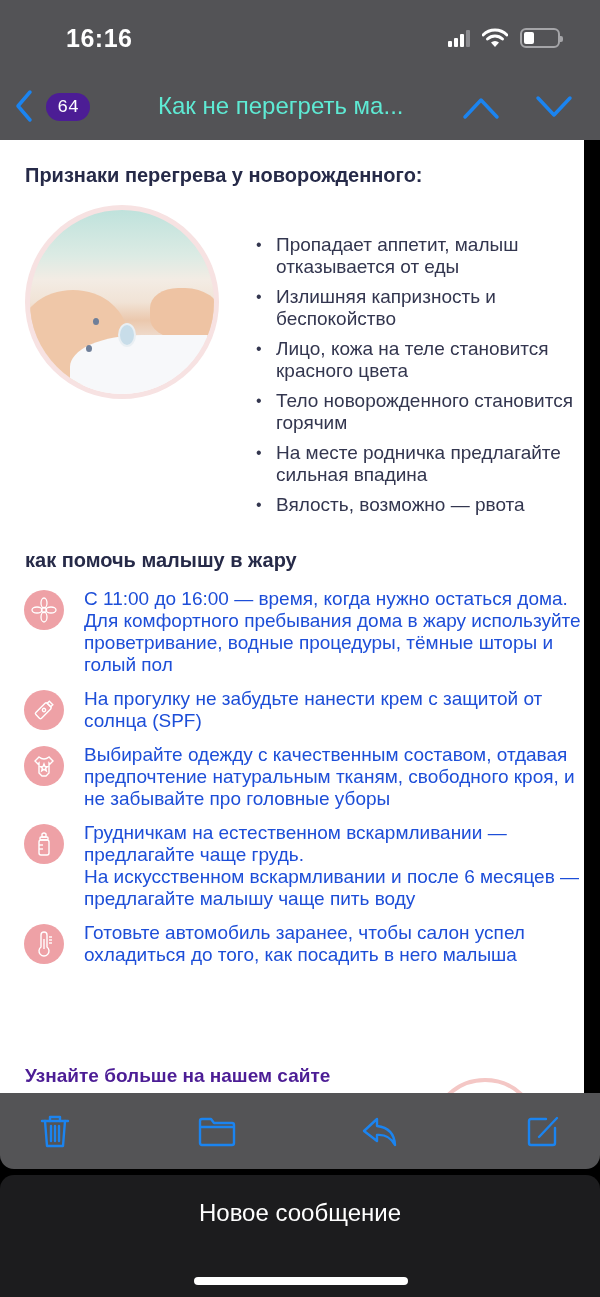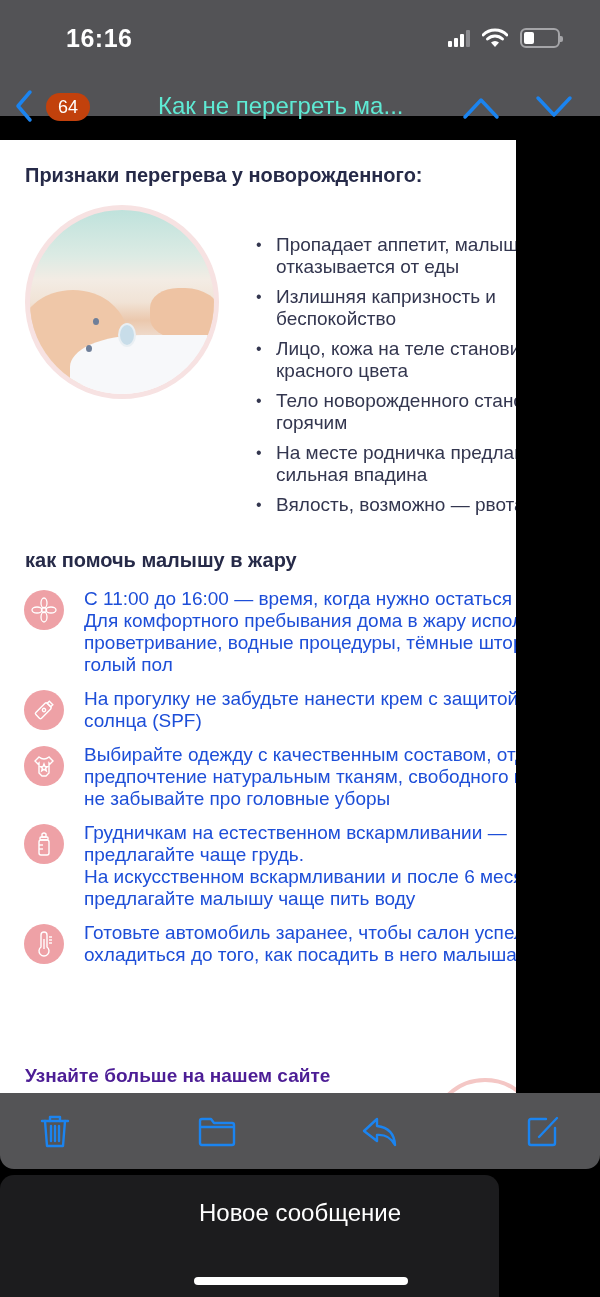--- a/index.html
+++ b/index.html
@@ -1,36 +1,36 @@
 <!DOCTYPE html>
 <html><head>
 <meta charset="utf-8">
 <style>
   * { box-sizing: border-box; margin: 0; padding: 0; }
   html, body { width: 600px; height: 1297px; overflow: hidden; background: #000; }
   body { position: relative; font-family: "Liberation Sans", sans-serif; }
 
-  .topbar { position: absolute; left: 0; top: 0; width: 600px; height: 116px; background: #535356; }
+  .topbar { position: absolute; left: 0; top: 0; width: 600px; height: 140px; background: #535356; }
   .status-time { position: absolute; left: 66px; top: 24px; font-size: 25px; font-weight: bold; color: #fff; letter-spacing: 0.5px; }
   .status-icons { position: absolute; right: 40px; top: 28px; display: flex; align-items: center; gap: 12px; }
   .signal { display: flex; align-items: flex-end; gap: 2px; height: 18px; }
   .signal span { width: 4px; background: #fff; border-radius: 1px; }
   .signal span.dim { background: #8a8a8e; }
   .battery { width: 40px; height: 20px; border: 2px solid #a5a5a8; border-radius: 6px; position: relative; padding: 2px; }
   .battery .lvl { width: 10px; height: 100%; background: #fff; border-radius: 2px; }
   .battery .nub { position: absolute; right: -5px; top: 6px; width: 3px; height: 6px; background: #a5a5a8; border-radius: 0 2px 2px 0; }
 
   .nav { position: absolute; left: 0; top: 84px; width: 600px; height: 46px; }
   .back-btn { position: absolute; left: 12px; top: 4px; width: 24px; height: 36px; }
-  .badge { position: absolute; left: 46px; top: 9px; height: 28px; min-width: 44px; padding: 0 10px; background: #c2410c; color: #fff; border-radius: 14px; font-size: 18px; line-height: 28px; text-align: center; }
+  .badge { position: absolute; left: 46px; top: 9px; height: 28px; min-width: 44px; padding: 0 10px; background: #4c1d95; color: #fff; border-radius: 14px; font-size: 18px; line-height: 28px; text-align: center; font-family: Liberation Mono, monospace; }
   .nav-title { position: absolute; left: 158px; top: 8px; font-size: 24px; color: #5eead4; white-space: nowrap; }
   .nav-up { position: absolute; left: 462px; top: 8px; width: 38px; height: 30px; }
   .nav-down { position: absolute; left: 535px; top: 8px; width: 38px; height: 30px; }
 
-  .content { position: absolute; left: 0; top: 140px; width: 516px; height: 953px; background: #fff; overflow: hidden; }
+  .content { position: absolute; left: 0; top: 140px; width: 584px; height: 953px; background: #fff; overflow: hidden; }
   .h1 { position: absolute; left: 25px; top: 24px; font-size: 20px; font-weight: bold; color: #262a48; }
   .photo { position: absolute; left: 25px; top: 65px; width: 194px; height: 194px; border-radius: 50%; border: 5px solid #f7e2e2; overflow: hidden;
            background: linear-gradient(180deg, #bfe2dc 0%, #dcebe4 25%, #f3ece4 38%, #f1e3d6 50%, #ebc8ad 60%, #f4f4f6 80%, #ffffff 100%); }
   .photo .baby-head { position: absolute; left: -12px; top: 80px; width: 110px; height: 95px; border-radius: 50%; background: #efc7a8; }
   .photo .arm { position: absolute; left: 120px; top: 78px; width: 70px; height: 50px; border-radius: 40% 50% 30% 40%; background: #eec3a3; }
   .photo .cloth { position: absolute; left: 40px; top: 125px; width: 180px; height: 80px; border-radius: 40% 20% 0 0; background: #f7f8fa; }
   .photo .pacifier { position: absolute; left: 88px; top: 113px; width: 18px; height: 24px; border-radius: 50%; background: #c8dde9; border: 2px solid #e9eff3; }
   .photo .eye1, .photo .eye2 { position: absolute; width: 6px; height: 7px; border-radius: 50%; background: #6f7f99; }
   .photo .eye1 { left: 63px; top: 108px; } .photo .eye2 { left: 56px; top: 135px; }
 
@@ -43,21 +43,21 @@
   .tips { position: absolute; left: 22px; top: 448px; width: 560px; }
   .tip { position: relative; padding-left: 62px; margin-bottom: 12px; }
   .tip .ico { position: absolute; left: 2px; top: 2px; width: 40px; height: 40px; border-radius: 50%; background: #eea1a6; display: flex; align-items: center; justify-content: center; }
   .tip .txt { font-size: 19px; line-height: 22px; color: #1d4ed8; white-space: pre-line; }
 
   .more { position: absolute; left: 25px; top: 925px; font-size: 19px; font-weight: bold; color: #4c1d95; }
   .deco-ring { position: absolute; left: 430px; top: 938px; width: 110px; height: 110px; border-radius: 50%; border: 4px solid #f4c7c5; }
 
   .toolbar { position: absolute; left: 0; top: 1093px; width: 600px; height: 76px; background: #545456; border-radius: 0 0 14px 14px; }
   .tb-btn { position: absolute; top: 20px; width: 34px; height: 36px; }
-  .sheet { position: absolute; left: 0; top: 1175px; width: 499px; height: 122px; background: #1c1c1e; border-radius: 14px 14px 0 0; }
+  .sheet { position: absolute; left: 0; top: 1175px; width: 600px; height: 122px; background: #1c1c1e; border-radius: 14px 14px 0 0; }
   .sheet-title { position: absolute; left: 0; width: 600px; top: 24px; text-align: center; font-size: 24px; color: #fff; }
   .home-ind { position: absolute; left: 194px; top: 1277px; width: 214px; height: 8px; border-radius: 4px; background: #fff; }
 </style>
 </head>
 <body>
 
 <div class="topbar">
   <div class="status-time">16:16</div>
   <div class="status-icons">
     <div class="signal">

